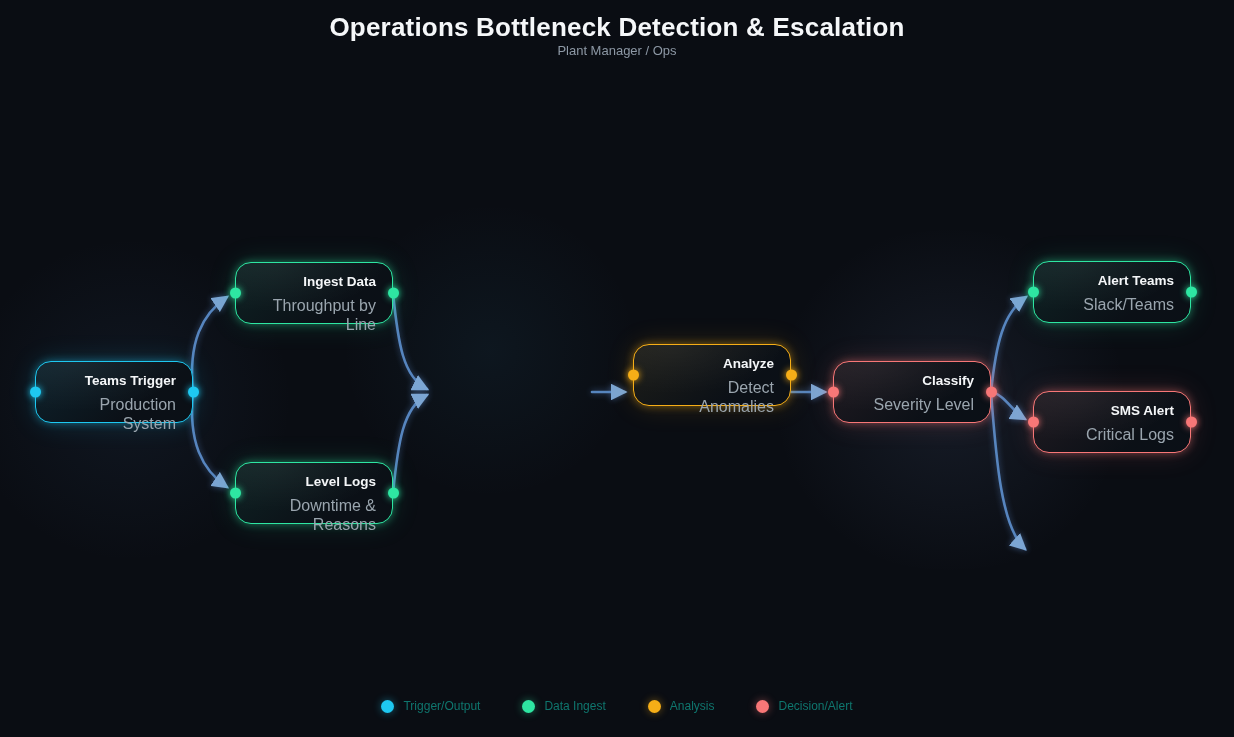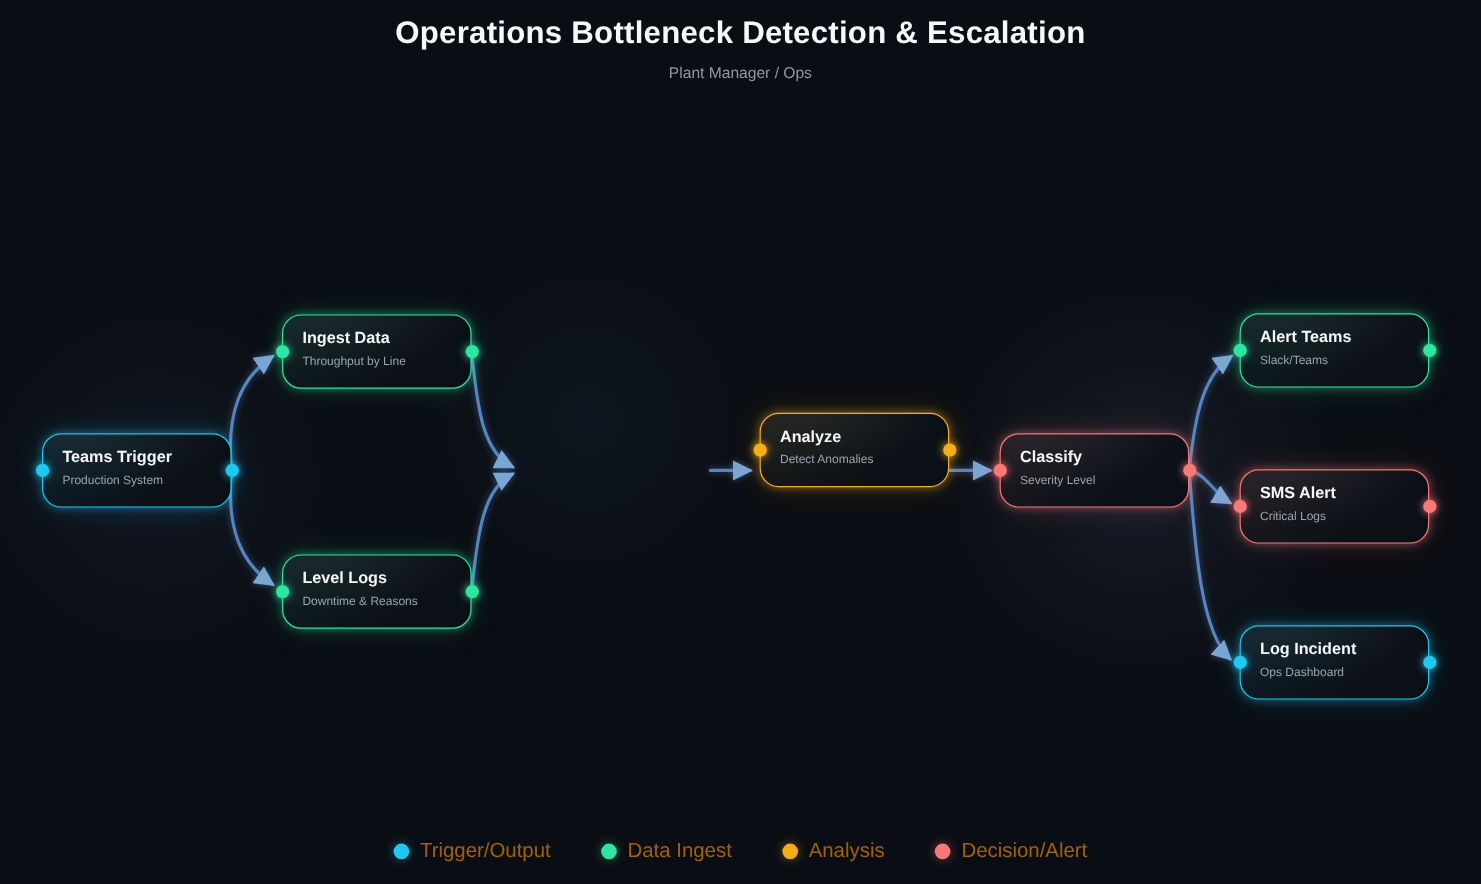--- a/index.html
+++ b/index.html
@@ -8,21 +8,21 @@
     background:#0a0d13;
     font-family:"Liberation Sans", sans-serif;
   }
   .bg-blob{position:absolute;border-radius:50%;pointer-events:none;}
   .blob1{left:-60px;top:240px;width:380px;height:320px;background:radial-gradient(circle,rgba(70,110,160,0.10),transparent 65%);}
   .blob2{left:740px;top:230px;width:420px;height:340px;background:radial-gradient(circle,rgba(110,135,185,0.12),transparent 65%);}
   .blob3{left:320px;top:200px;width:340px;height:300px;background:radial-gradient(circle,rgba(60,150,190,0.07),transparent 65%);}
 
   .header{position:absolute;left:0;top:0;width:100%;text-align:center;}
   .page-title{margin-top:12px;font-size:26px;font-weight:700;color:#f5f7f9;letter-spacing:0.2px;}
-  .page-subtitle{margin-top:10px;font-size:13px;color:#8d98a5;}
+  .page-subtitle{margin-top:0;font-size:13px;color:#8d98a5;}
 
   svg.edges{position:absolute;left:0;top:0;width:1234px;height:737px;pointer-events:none;}
   svg.edges path.edge{
     fill:none;stroke:#5b8cc8;stroke-width:2.6;stroke-linecap:round;opacity:0.95;
     filter:drop-shadow(0 0 3px rgba(100,150,220,0.55));
   }
 
   
   .cat-trigger { --c:#1ec8f1; --c-soft:rgba(30,200,241,.45); --c-soft2:rgba(30,200,241,.16); --tint:rgba(30,200,241,.09); }
   .cat-ingest  { --c:#2ee6a2; --c-soft:rgba(46,230,162,.45); --c-soft2:rgba(46,230,162,.15); --tint:rgba(46,230,162,.08); }
@@ -32,37 +32,38 @@
   .node{
     position:absolute;width:158px;height:62px;box-sizing:border-box;
     border:1.5px solid var(--c);border-radius:16px;
     padding:11px 16px 0 16px;
     background:
       radial-gradient(130% 150% at 25% 0%, rgba(255,255,255,0.05), transparent 55%),
       linear-gradient(140deg, var(--tint), rgba(10,14,20,0.5) 70%),
       #0c1219;
     box-shadow:0 0 8px var(--c-soft), 0 0 28px var(--c-soft2);
     cursor:grab;
+    text-align:right;
   }
   .node-title{font-size:13.5px;font-weight:700;color:#f4f6f8;line-height:1.25;}
-  .node-subtitle{margin-top:5px;font-size:10px;color:#9aa5ae;line-height:1.2;}
+  .node-subtitle{margin-top:5px;font-size:16px;color:#9aa5ae;line-height:1.2;}
   .handle{
     position:absolute;width:11px;height:11px;border-radius:50%;
     top:50%;transform:translateY(-50%);
     background:var(--c);box-shadow:0 0 7px var(--c);
   }
   .handle.left{left:-6.5px;} .handle.right{right:-6.5px;}
 
   .legend{
     position:absolute;left:0;top:699px;width:100%;
     display:flex;justify-content:center;gap:42px;align-items:center;
   }
   .legend-item{display:flex;align-items:center;gap:9px;}
   .dot{width:13px;height:13px;border-radius:50%;background:var(--c);box-shadow:0 0 9px var(--c-soft);}
-  .legend-label{font-size:17px;color:#a16207;}
+  .legend-label{font-size:12px;color:#0f766e;}
 </style>
 </head>
 <body>
 
 <div class="canvas">
 
   <div class="bg-blob blob1"></div>
   <div class="bg-blob blob2"></div>
   <div class="bg-blob blob3"></div>
 
@@ -131,26 +132,20 @@
     <div class="handle right"></div>
   </div>
 
   <div class="node cat-alert" style="left:1033px;top:391px">
     <div class="handle left"></div>
     <div class="node-title">SMS Alert</div>
     <div class="node-subtitle">Critical Logs</div>
     <div class="handle right"></div>
   </div>
 
-  <div class="node cat-trigger" style="left:1033px;top:521px">
-    <div class="handle left"></div>
-    <div class="node-title">Log Incident</div>
-    <div class="node-subtitle">Ops Dashboard</div>
-    <div class="handle right"></div>
-  </div>
 
   <div class="legend">
     <div class="legend-item">
       <span class="dot cat-trigger"></span>
       <span class="legend-label">Trigger/Output</span>
     </div>
     <div class="legend-item">
       <span class="dot cat-ingest"></span>
       <span class="legend-label">Data Ingest</span>
     </div>

